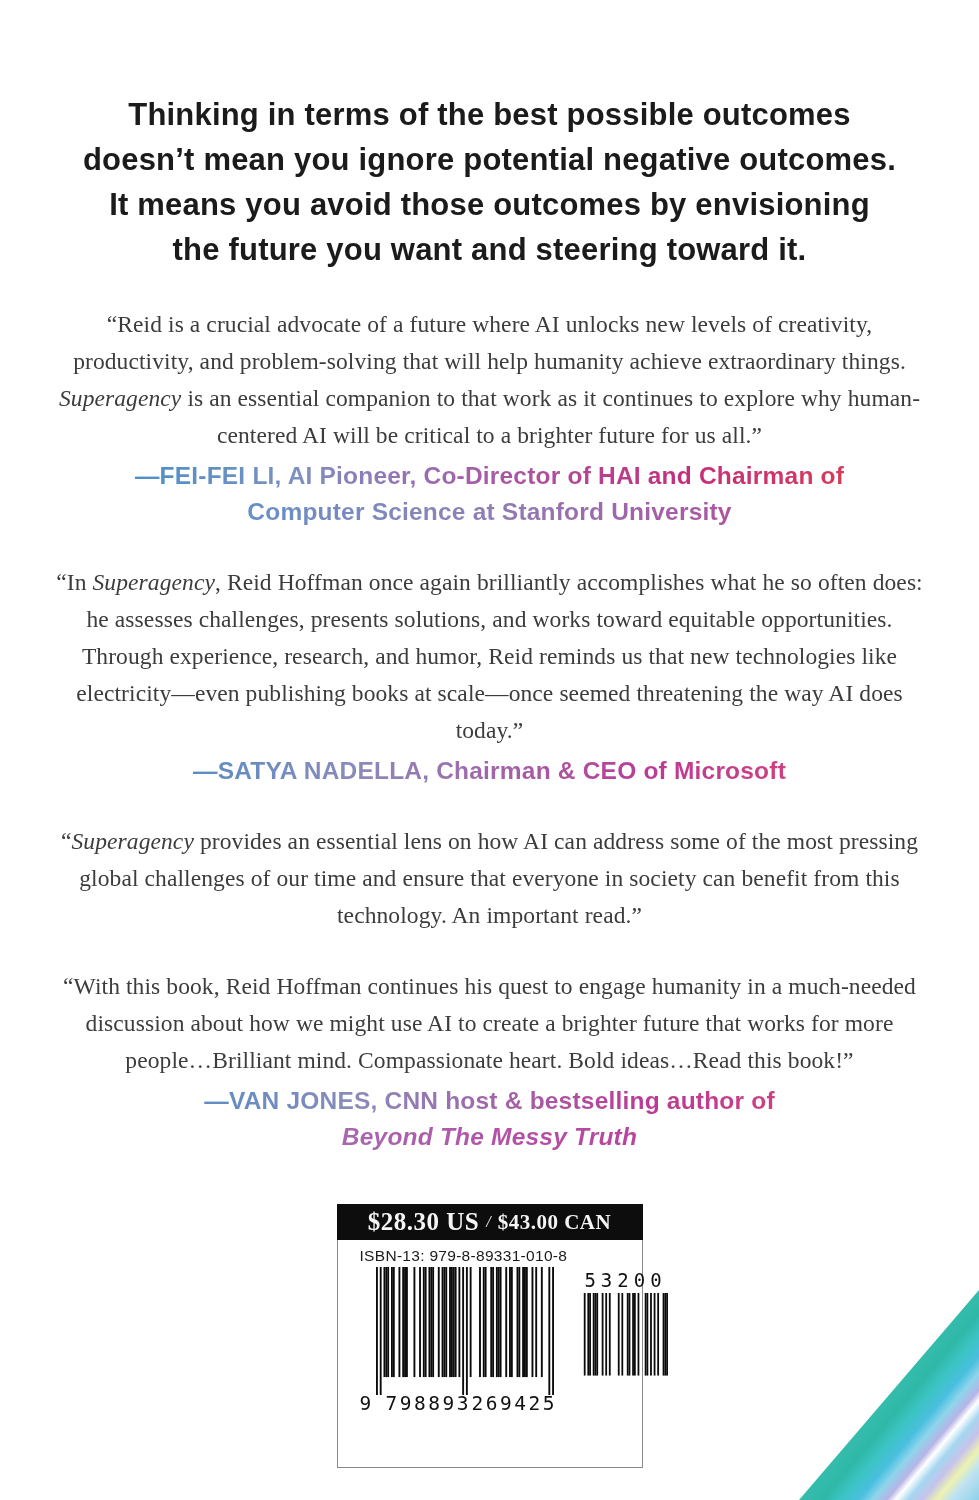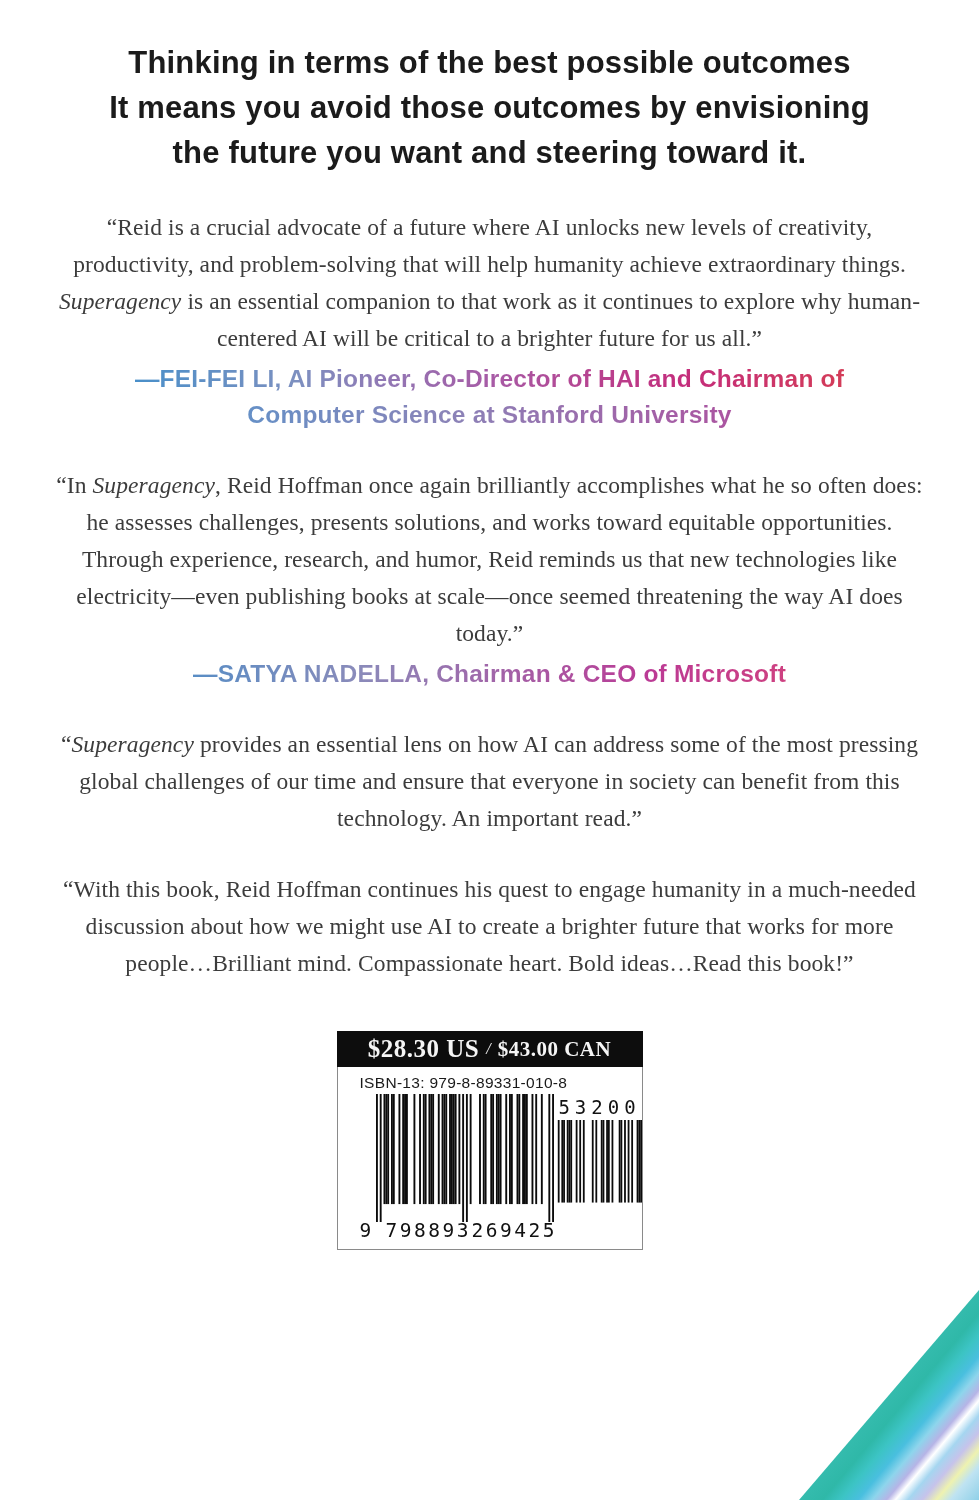--- a/index.html
+++ b/index.html
@@ -6,21 +6,21 @@
   .page{
     position:relative;
     width:979px;height:1500px;
     background:#ffffff;
     overflow:hidden;
     font-family:"Liberation Sans",sans-serif;
   }
   
   .headline{
     margin:0 auto;
-    padding-top:40px;
+    padding-top:92px;
     text-align:center;
     font-weight:700;
     font-size:31px;
     line-height:45px;
     letter-spacing:.2px;
     color:#1b1b1b;
   }
   .headline .hl-line{display:block;white-space:nowrap;}
   
   .quote-block{margin:34px auto 0 auto;max-width:882px;text-align:center;}
@@ -63,42 +63,42 @@
     color:#f5f5f5;
     white-space:nowrap;
   }
   .price-us{font-size:25px;font-weight:600;letter-spacing:.5px;}
   .price-sep{font-size:16px;font-style:italic;margin:0 7px;}
   .price-can{font-size:21px;font-weight:600;letter-spacing:.5px;}
   .barcode-box{
     box-sizing:border-box;
     border:1px solid #8a8a8a;
     border-top:none;
-    height:183px;
+    height:228px;
     background:#ffffff;
     padding:7px 12px 0 18px;
   }
   .isbn-label{
     font-size:15.5px;
     color:#1a1a1a;
     letter-spacing:.3px;
     margin-left:4px;
   }
   .bc-row{display:flex;margin-top:2px;}
   .main-bc{position:relative;margin-left:20px;width:178px;height:146px;}
   .main-bc svg{display:block;width:178px;height:128px;}
   .bc-digits{
     position:absolute;bottom:0;
     font-family:"DejaVu Sans Mono",monospace;
     font-size:19.5px;line-height:19px;color:#111;
   }
   .bc-prefix{left:-16px;}
   .bc-g1{left:10px;letter-spacing:2.5px;}
   .bc-g2{left:96px;letter-spacing:2.5px;}
-  .supp-bc{margin-top:2px;width:88px;}
+  .supp-bc{margin-left:26px;margin-top:2px;width:88px;}
   .supp-digits{
     font-family:"DejaVu Sans Mono",monospace;
     font-size:19px;color:#111;
     letter-spacing:5px;
     text-align:center;
     margin-left:4px;
     white-space:nowrap;
   }
   .supp-bc svg{display:block;width:86px;height:96px;margin-top:2px;margin-left:2px;}
   svg rect{fill:#0b0b0b;}
@@ -124,20 +124,21 @@
       #8fd0e8 100%);
   }
 </style>
 </head>
 <body>
 
 <div class="page">
 
   <div class="headline">
     <span class="hl-line">Thinking in terms of the best possible outcomes</span>
+    <span class="hl-line">doesn’t mean you ignore potential negative outcomes.</span>
     <span class="hl-line">It means you avoid those outcomes by envisioning</span>
     <span class="hl-line">the future you want and steering toward it.</span>
   </div>
 
   <div class="quote-block">
     <p class="quote-text"><span>“Reid is a crucial advocate of a future where AI unlocks new levels of creativity, productivity, and problem-solving that will help humanity achieve extraordinary things. </span><span class="qi">Superagency</span><span> is an essential companion to that work as it continues to explore why human-centered AI will be critical to a brighter future for us all.”</span></p>
     <div class="attribution">
       <span class="attr-line grad grad-a">—FEI-FEI LI, AI Pioneer, Co-Director of HAI and Chairman of</span>
       <span class="attr-line grad grad-b">Computer Science at Stanford University</span>
     </div>
@@ -149,20 +150,24 @@
       <span class="attr-line grad grad-d">—SATYA NADELLA, Chairman &amp; CEO of Microsoft</span>
     </div>
   </div>
 
   <div class="quote-block">
     <p class="quote-text"><span>“</span><span class="qi">Superagency</span><span> provides an essential lens on how AI can address some of the most pressing global challenges of our time and ensure that everyone in society can benefit from this technology. An important read.”</span></p>
   </div>
 
   <div class="quote-block">
     <p class="quote-text"><span>“With this book, Reid Hoffman continues his quest to engage humanity in a much-needed discussion about how we might use AI to create a brighter future that works for more people…Brilliant mind. Compassionate heart. Bold ideas…Read this book!”</span><span class="qi"></span><span></span></p>
+    <div class="attribution">
+      <span class="attr-line grad grad-d">—VAN JONES, CNN host &amp; bestselling author of</span>
+      <span class="attr-line attr-italic grad grad-c">Beyond The Messy Truth</span>
+    </div>
   </div>
 
   <div class="barcode-assembly">
     <div class="price-band">
       <span class="price-us">$28.30 US</span>
       <span class="price-sep">/</span>
       <span class="price-can">$43.00 CAN</span>
     </div>
     <div class="barcode-box">
       <div class="isbn-label">ISBN-13: 979-8-89331-010-8</div>

